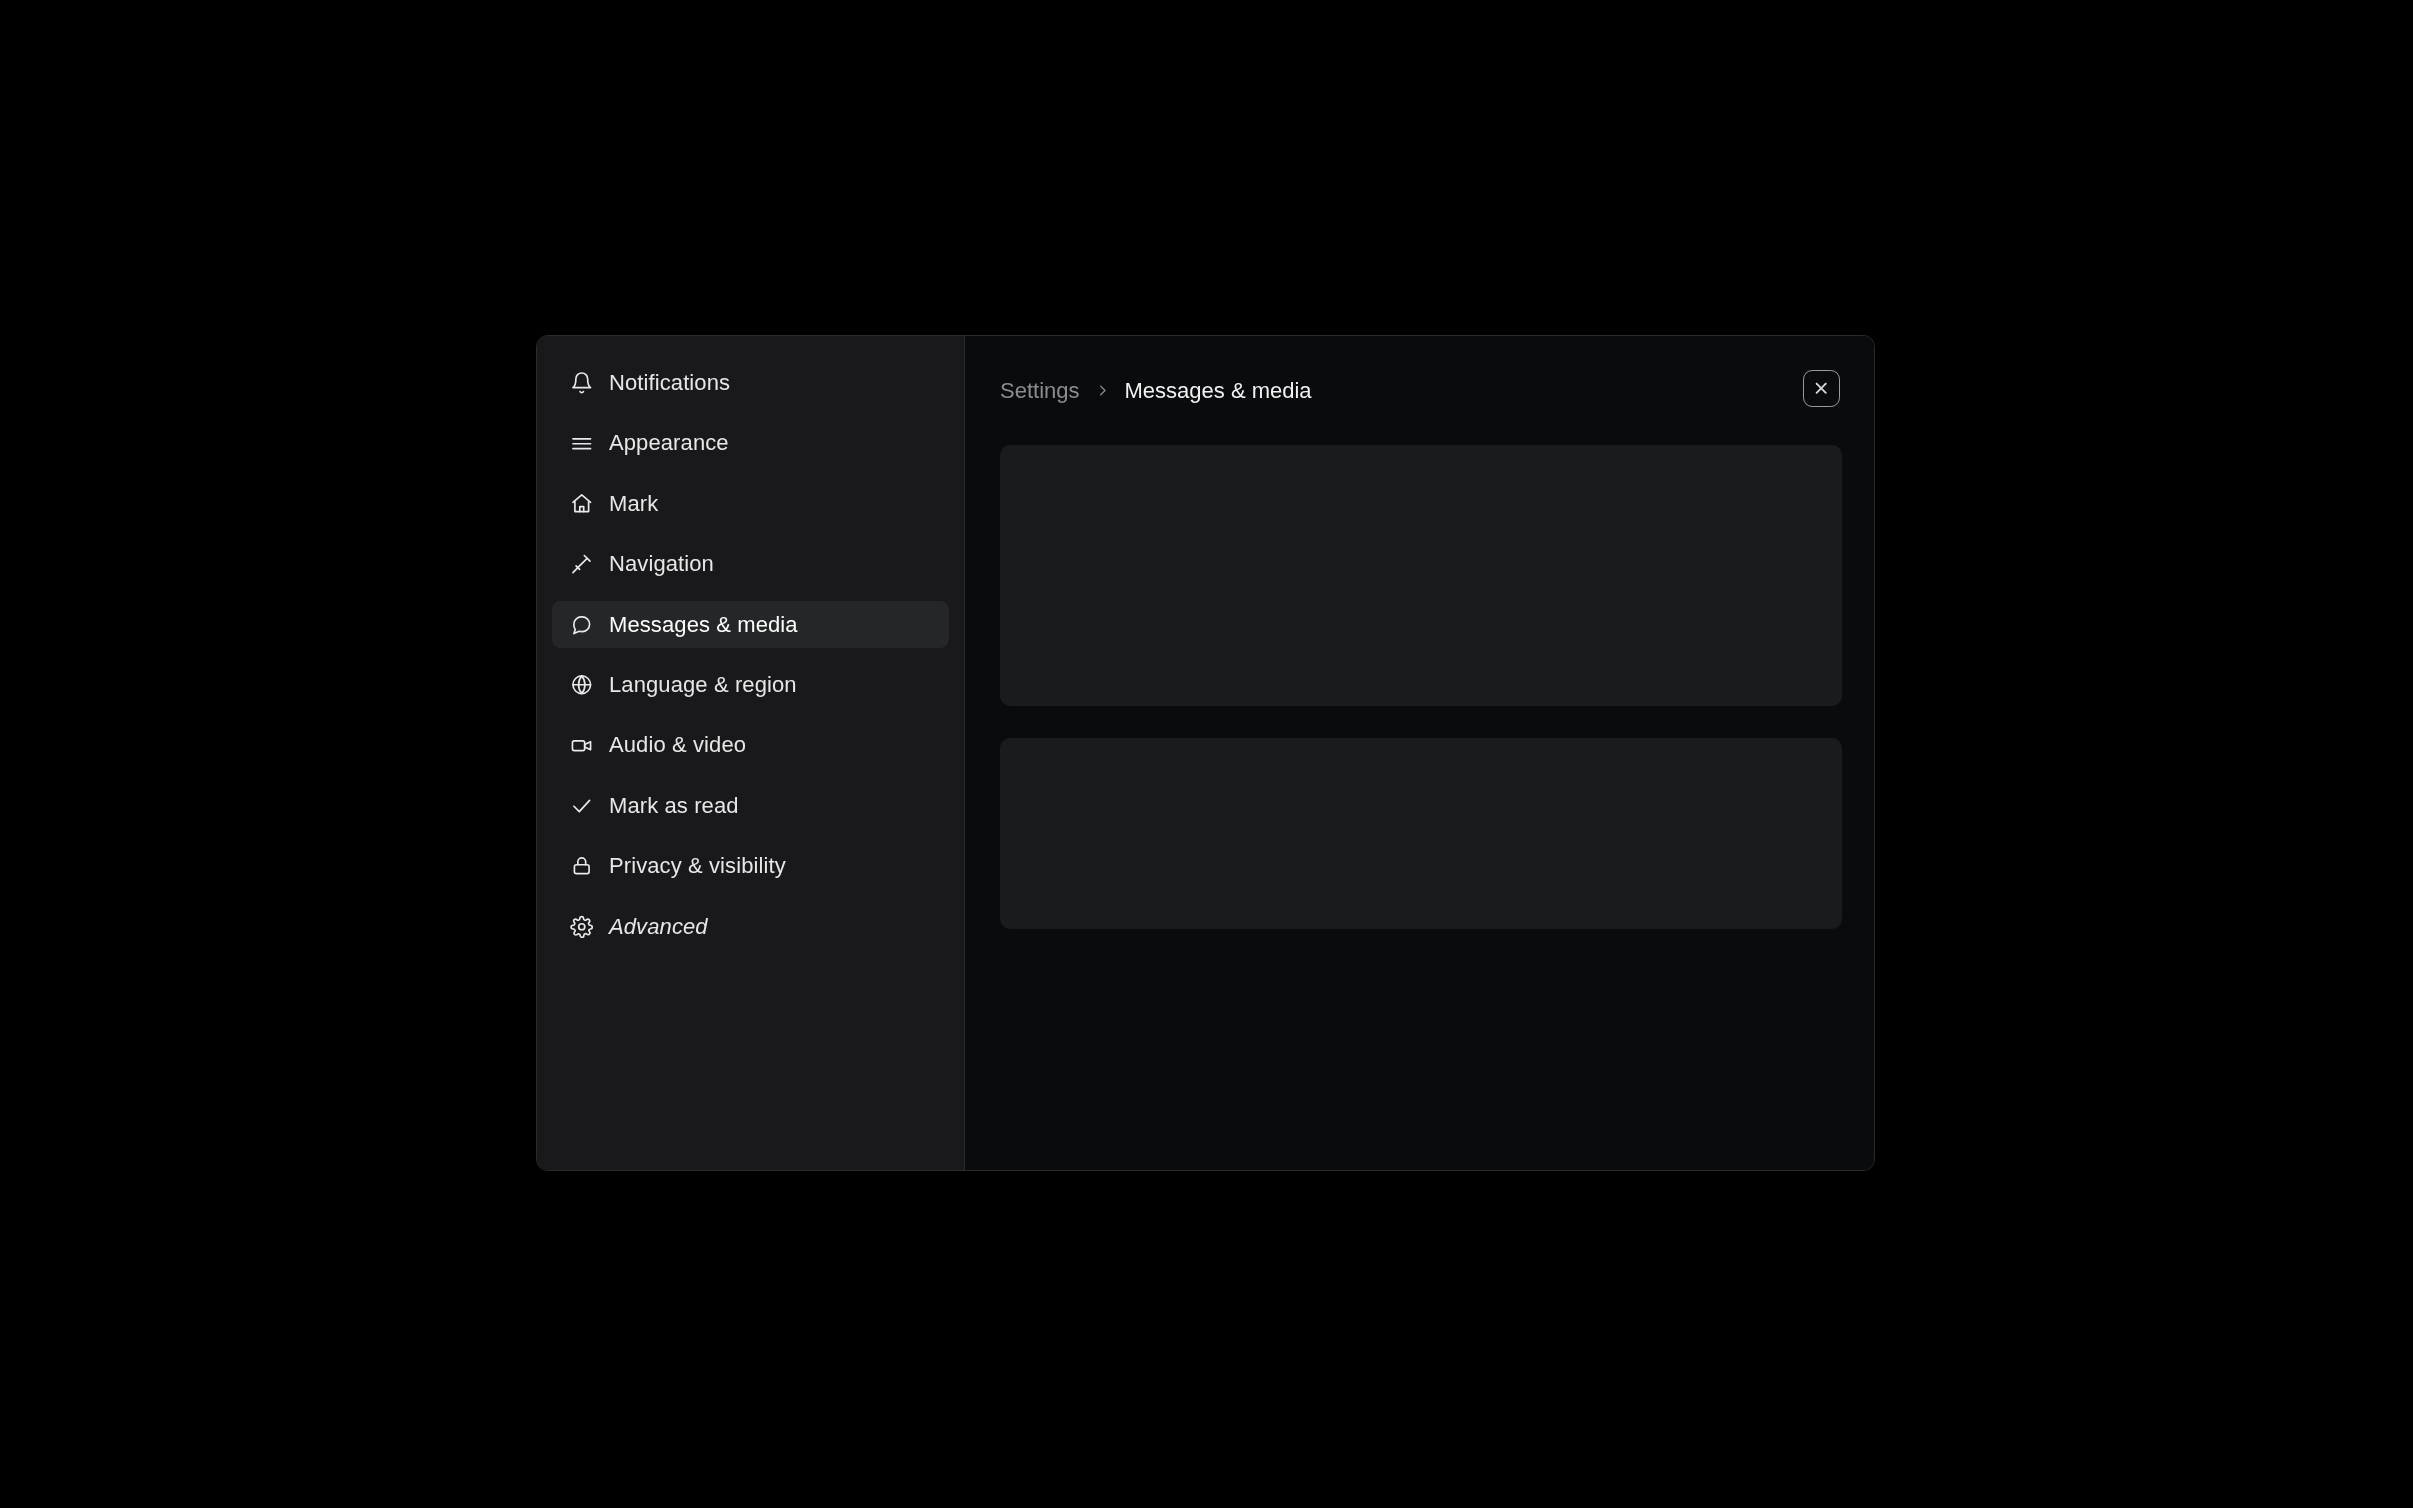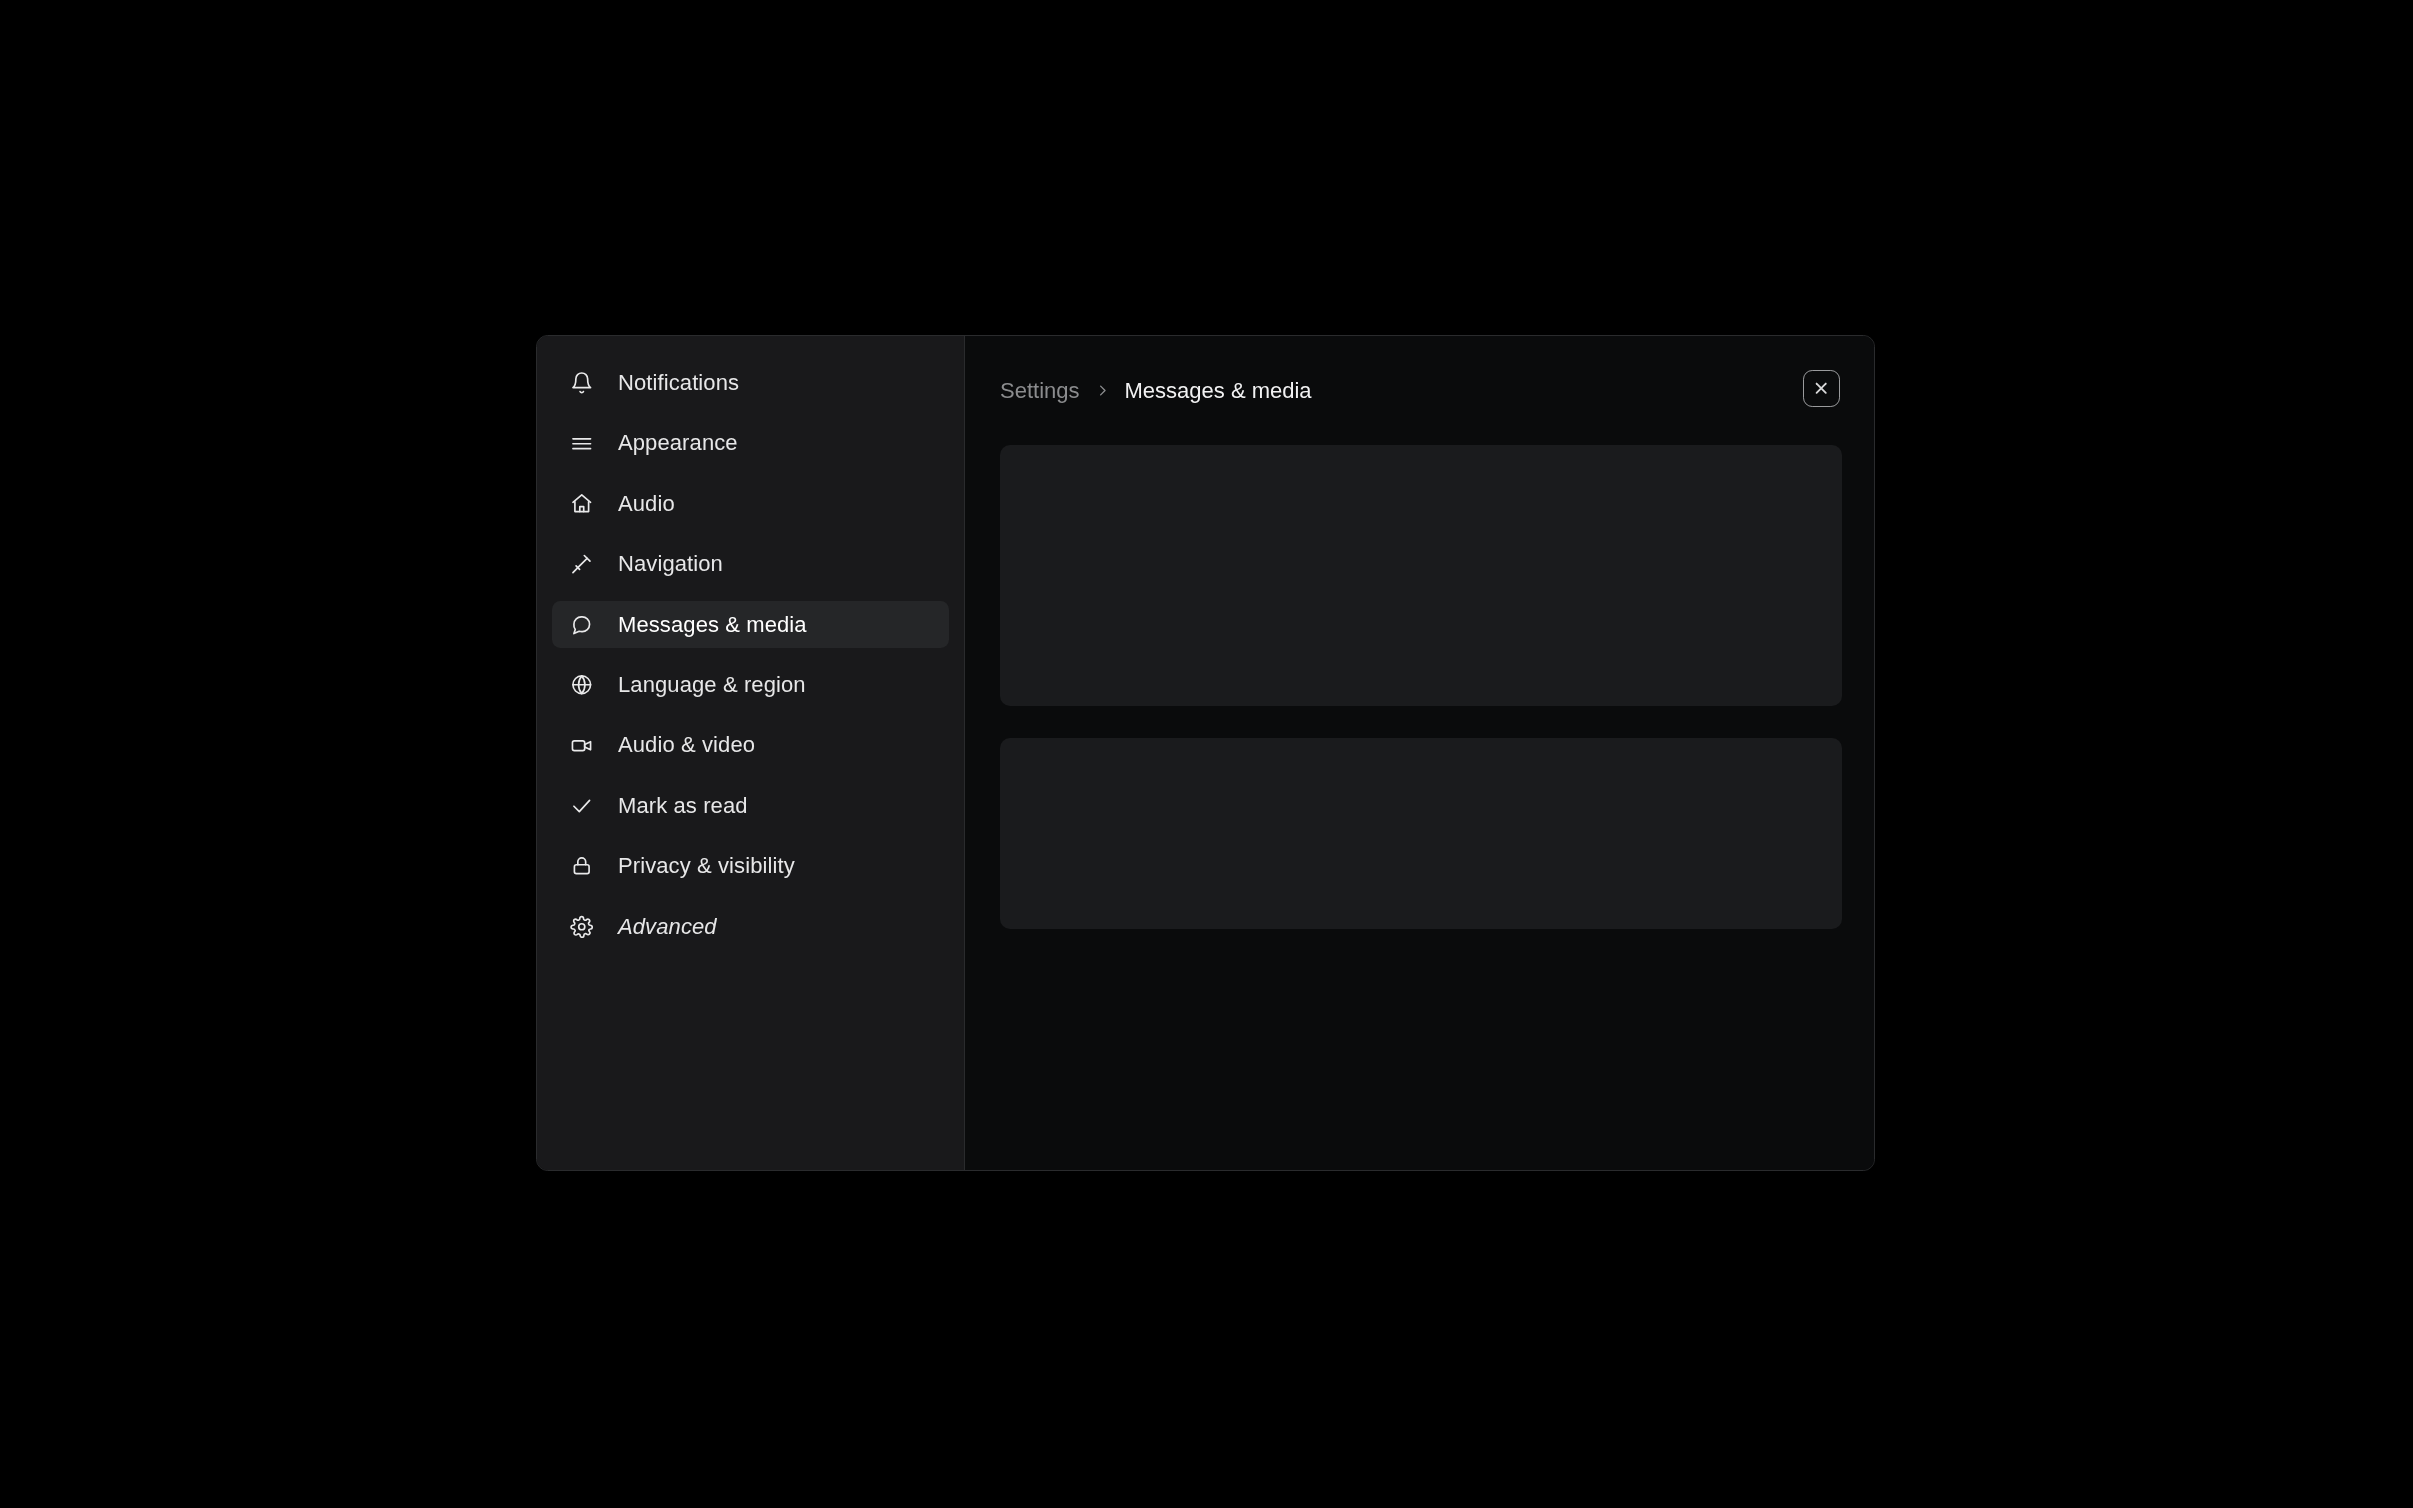--- a/index.html
+++ b/index.html
@@ -37,21 +37,21 @@
     flex: 0 0 428px;
     background: #19191b;
     border-right: 0.8px solid #2a2b2d;
     box-sizing: border-box;
     padding: 23.5px 15px 0 15px;
   }
 
   .nav-item {
     display: flex;
     align-items: center;
-    gap: 24px;
+    gap: 15px;
     height: 47px;
     padding: 0 17px;
     border-radius: 8.4px;
     cursor: pointer;
     box-sizing: border-box;
     margin-bottom: 13.4px;
   }
   .nav-item:last-child { margin-bottom: 0; font-style: italic; }
 
   .nav-item.active {
@@ -192,21 +192,21 @@
         <span class="nav-label">Appearance</span>
       </div>
       <div class="nav-item">
         <span class="nav-icon">
           <svg viewBox="0 0 24 24" fill="none" stroke="currentColor" stroke-width="1.7" stroke-linecap="round" stroke-linejoin="round">
             <path d="M3 10.5 12 3l9 7.5"></path>
             <path d="M5 10v10h14V10"></path>
             <path d="M10 20v-5h4v5"></path>
           </svg>
         </span>
-        <span class="nav-label">Audio</span>
+        <span class="nav-label">Mark</span>
       </div>
       <div class="nav-item">
         <span class="nav-icon">
           <svg viewBox="0 0 24 24" fill="none" stroke="currentColor" stroke-width="1.7" stroke-linecap="round" stroke-linejoin="round">
             <path d="M14.6 3.6 20.4 9.4"></path>
             <path d="M17.5 6.5 9.5 14.5 6 18 3 21l3-3 3.5-3.5 8-8z"></path>
             <path d="M6.2 14.2l3.6 3.6"></path>
           </svg>
         </span>
         <span class="nav-label">Navigation</span>

